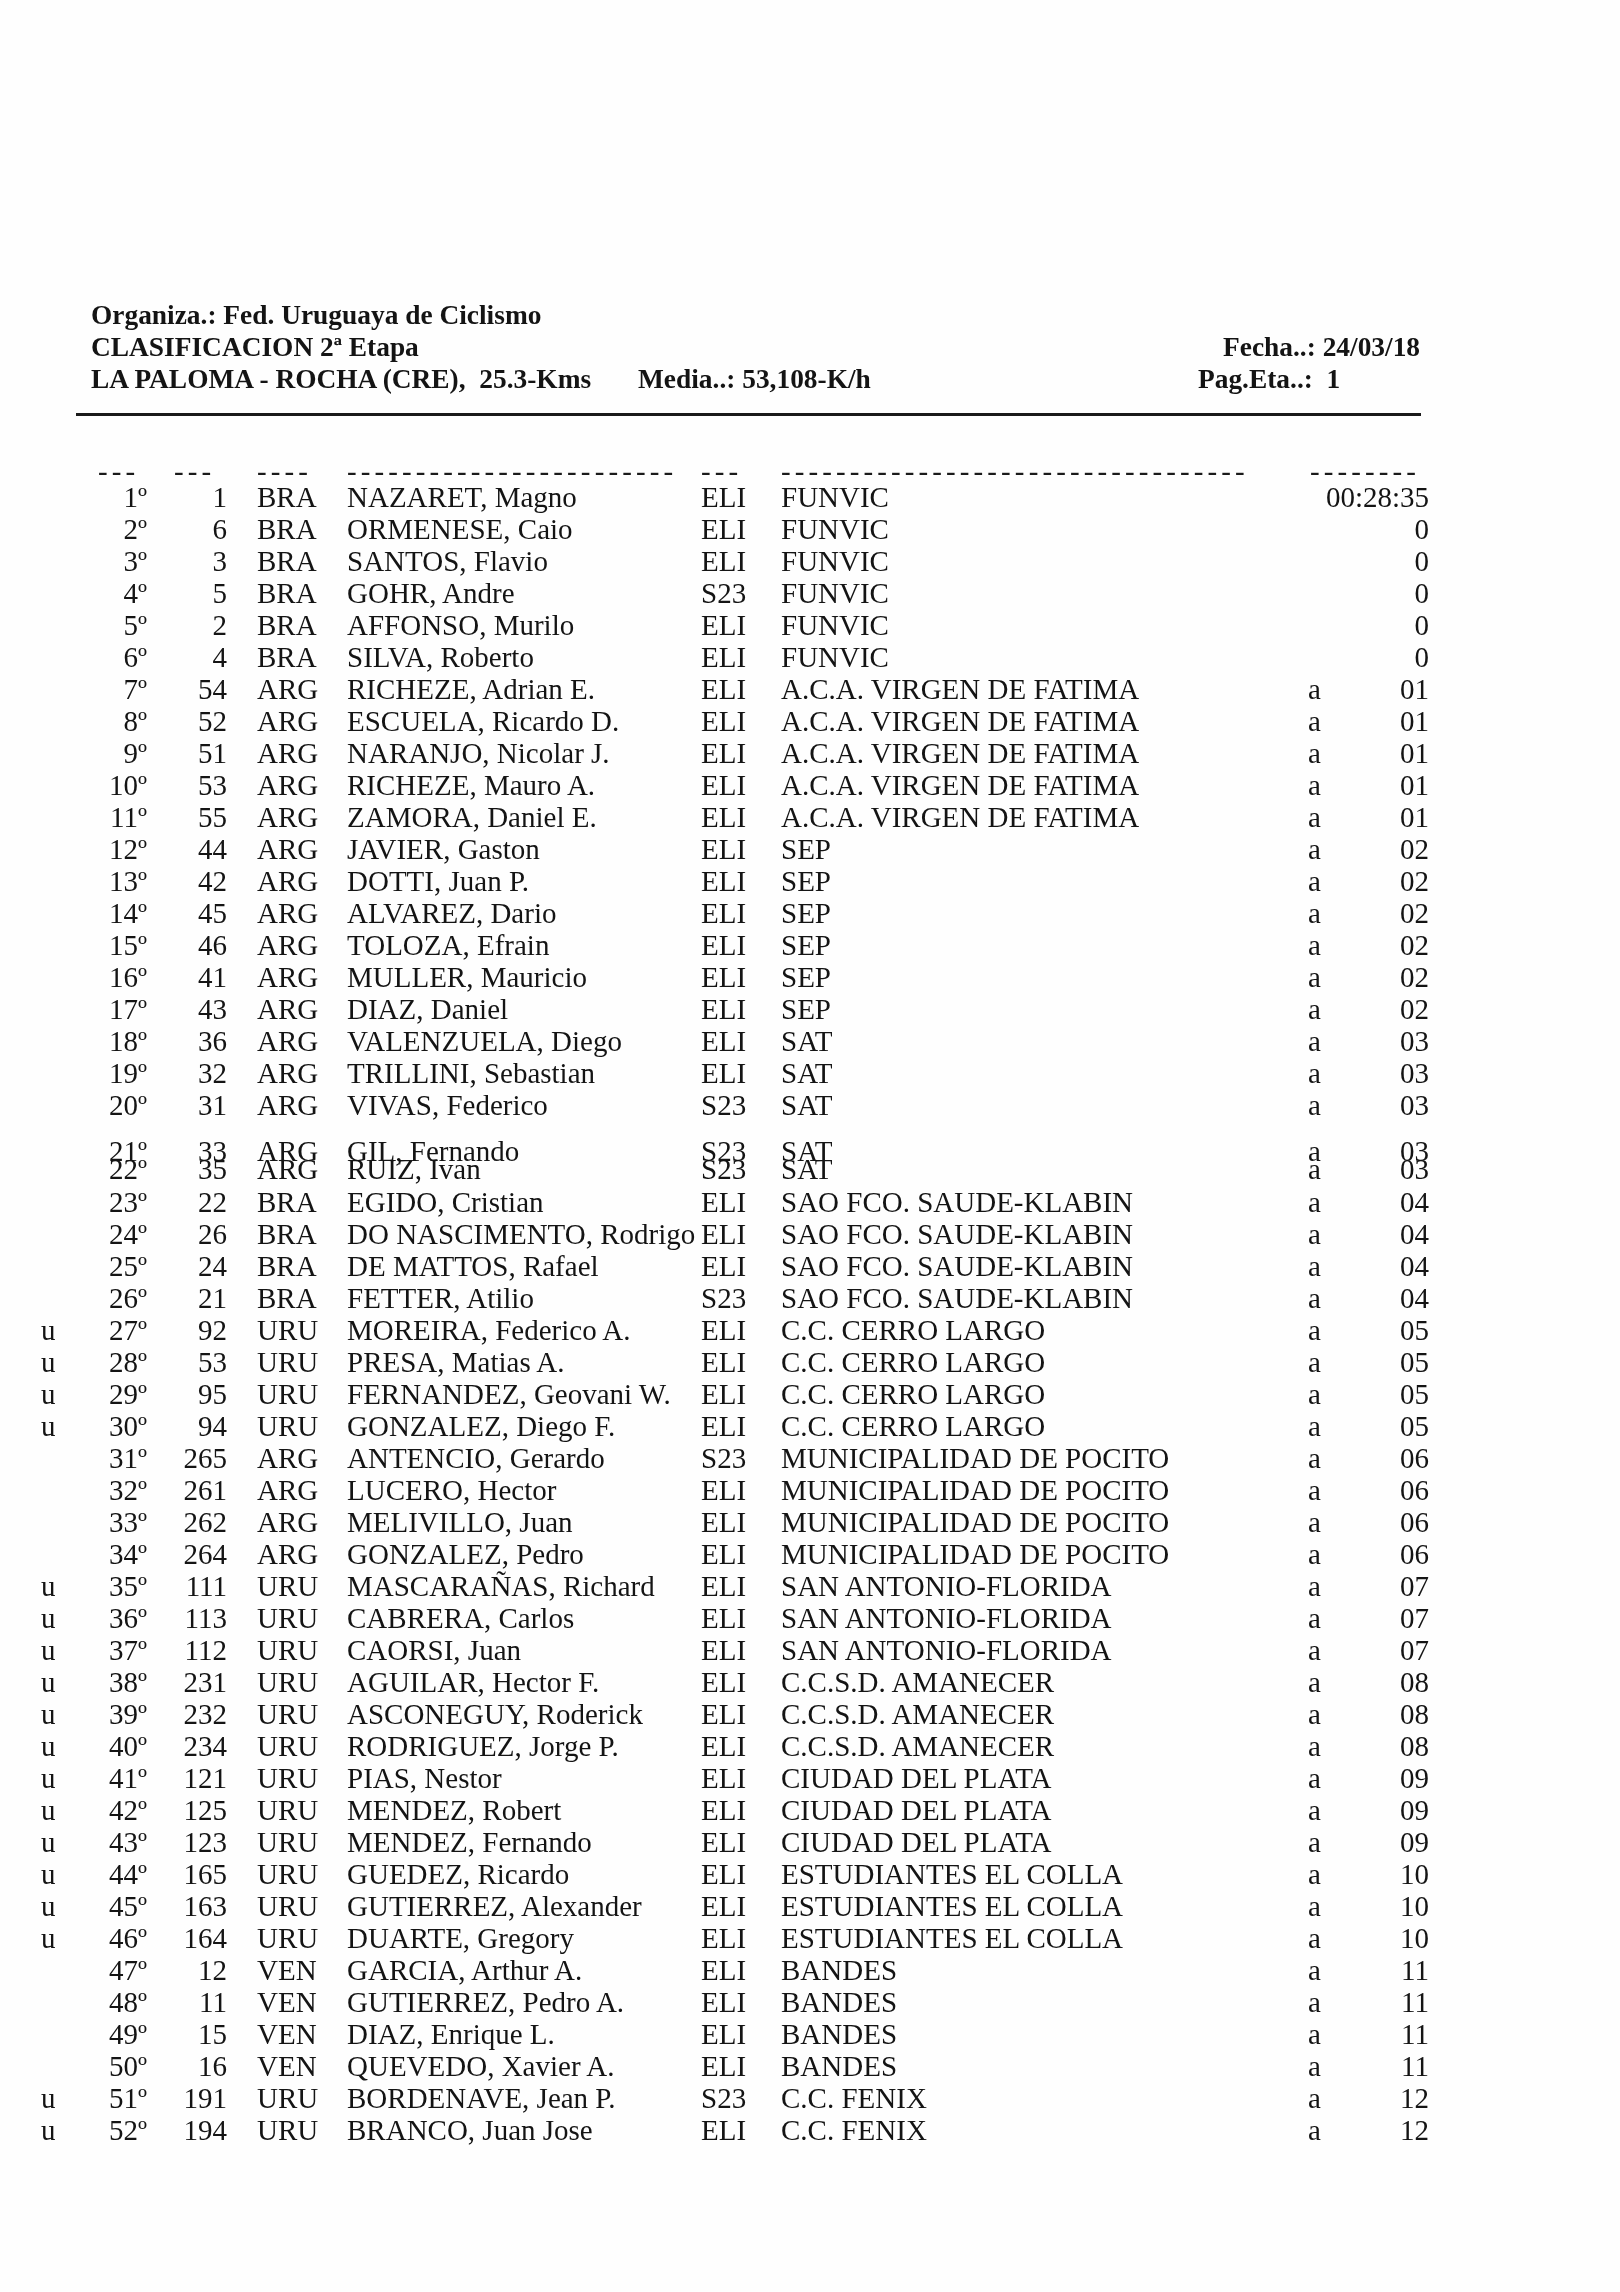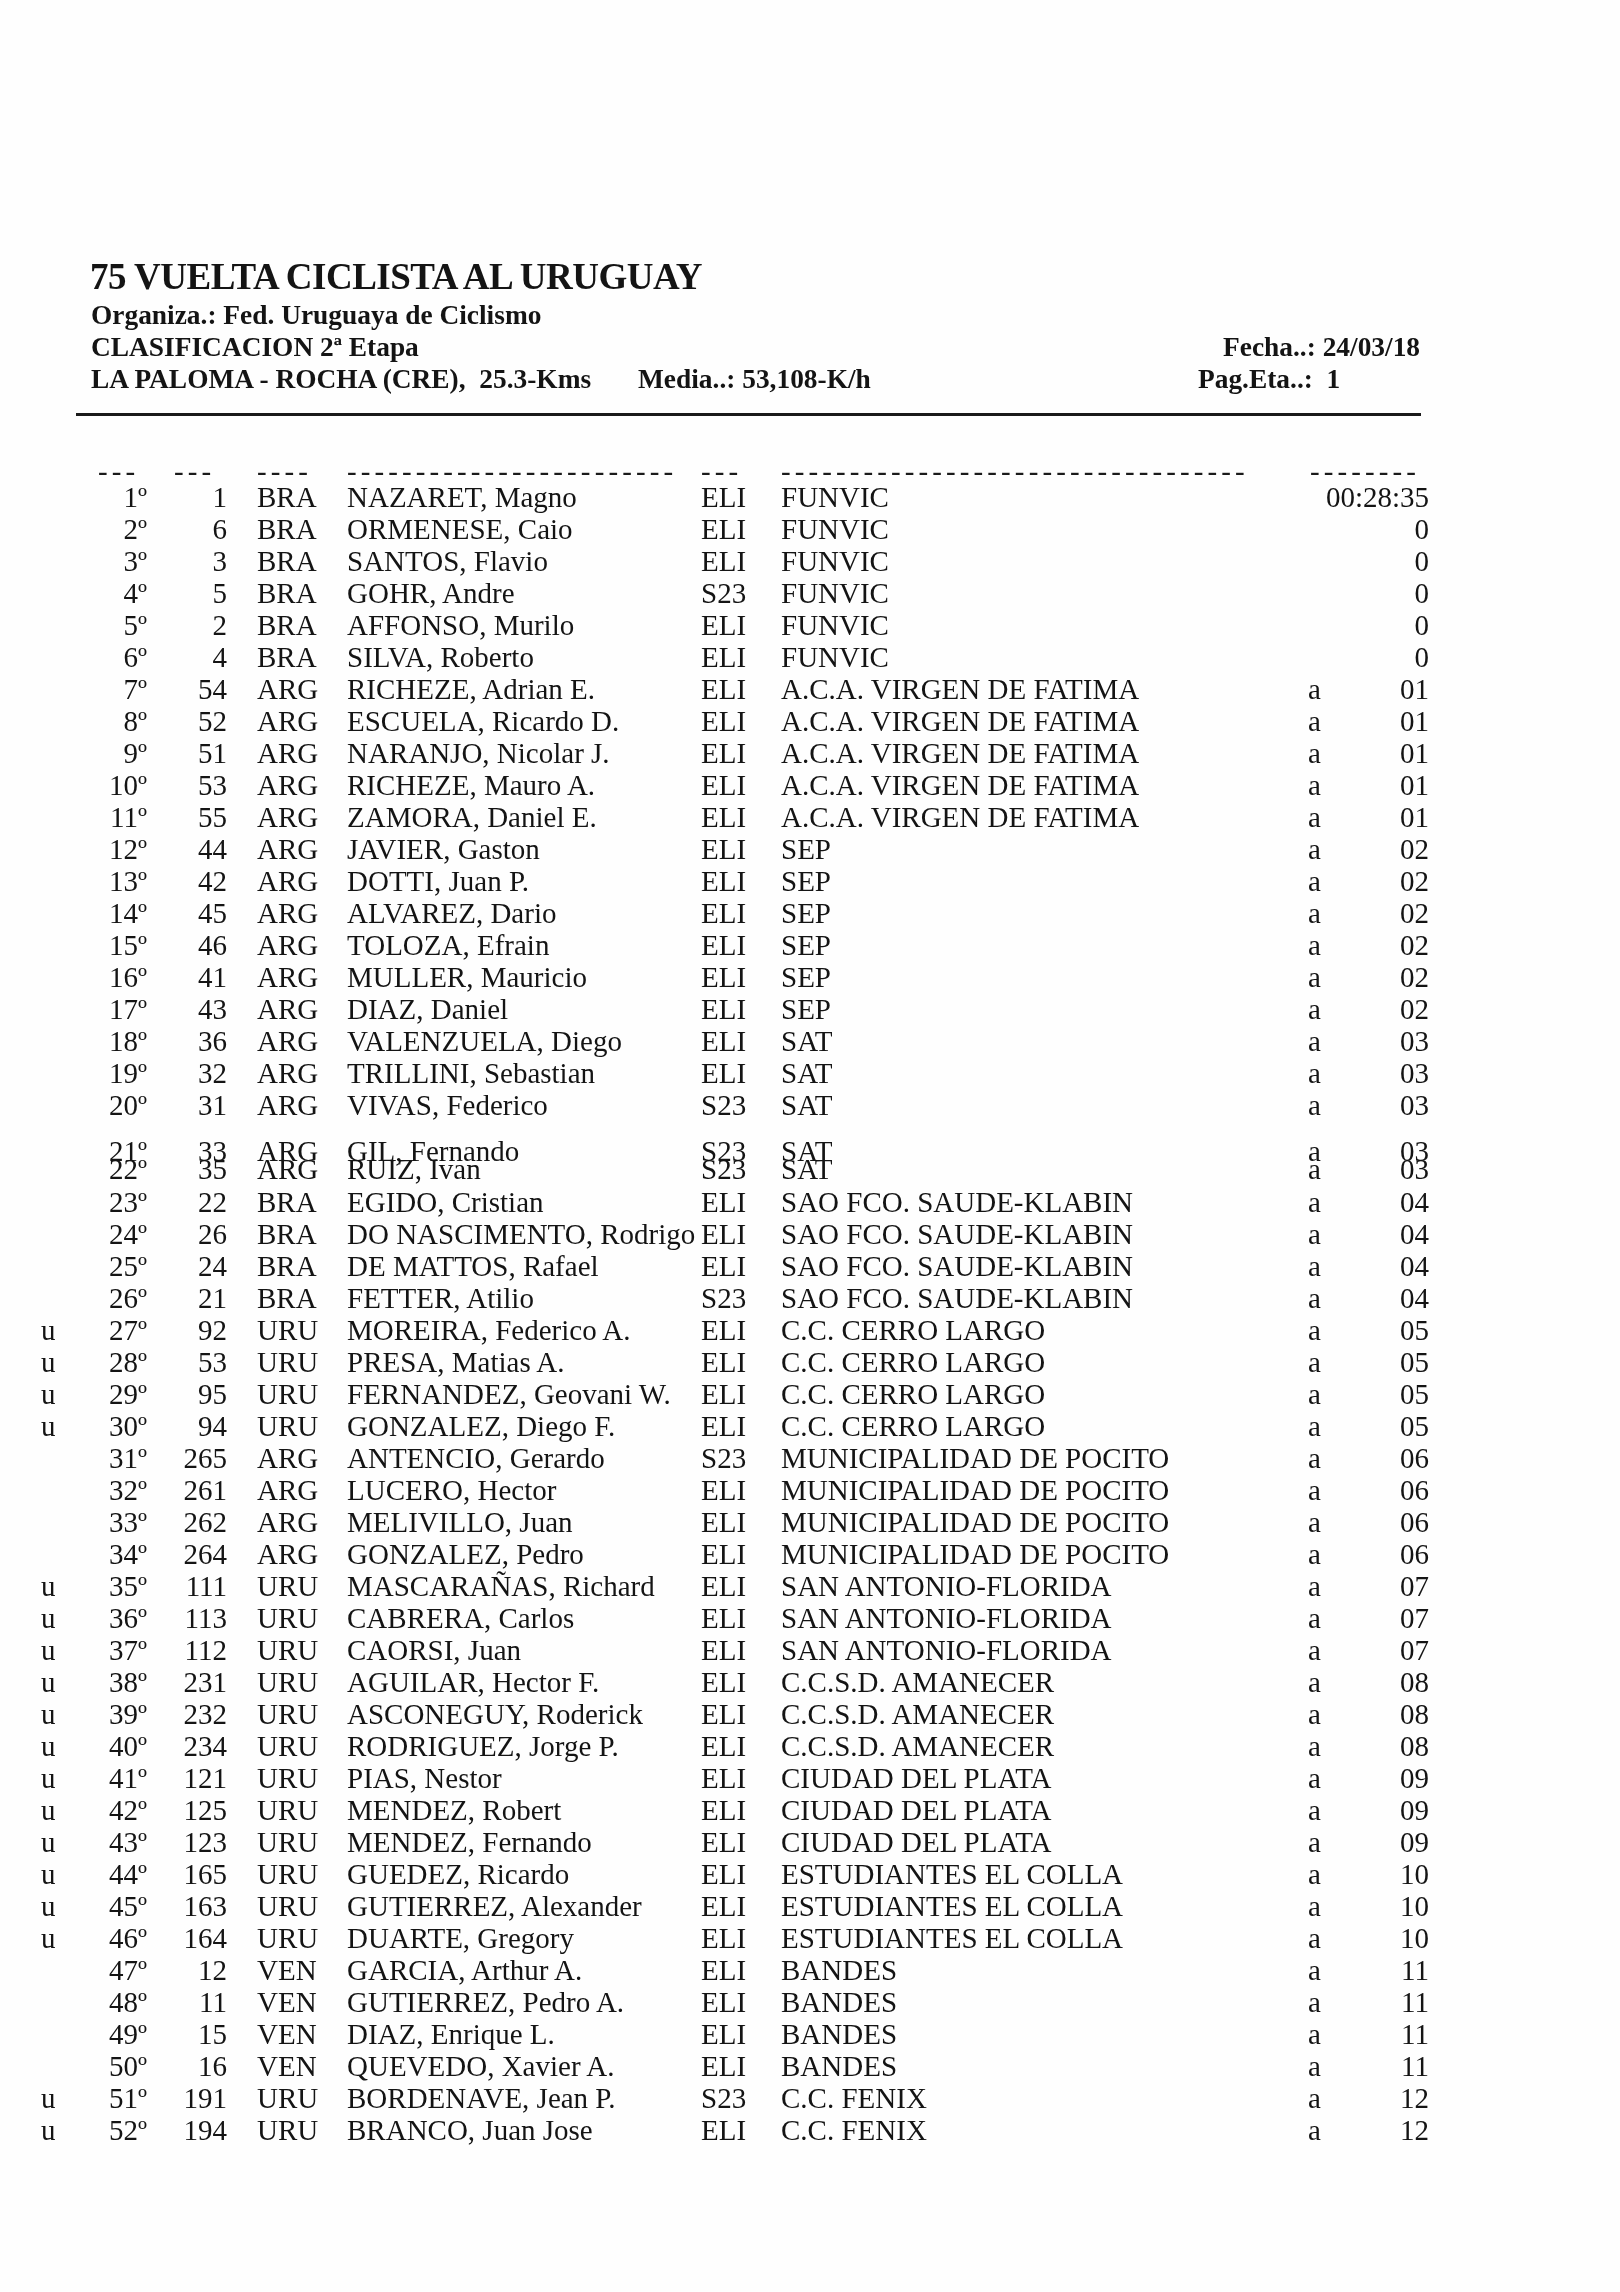--- a/index.html
+++ b/index.html
@@ -44,21 +44,20 @@
   .c-equipo { left:781px; }
   .c-gapa   { left:1308px; }
   .c-time   { left:1304px; width:125px; text-align:right; }
   .c-time.zero { padding-right:43px; }
 </style>
 </head>
 <body>
 
 <div class="page">
 
-  <div class="abs b title-text" style="left:90px; top:255px;">75 VUELTA CICLISTA AL URUGUAY</div>
 
   <div class="abs b hl" style="left:91px; top:300px;">Organiza.: Fed. Uruguaya de Ciclismo</div>
 
   <div class="abs b hl" style="left:91px; top:332px;">CLASIFICACION 2ª Etapa</div>
   <div class="abs b hl" style="left:1223px; top:332px;">Fecha..: 24/03/18</div>
 
   <div class="abs b hl" style="left:91px; top:364px;">LA PALOMA - ROCHA (CRE),  25.3-Kms</div>
   <div class="abs b hl" style="left:638px; top:364px;">Media..: 53,108-K/h</div>
   <div class="abs b hl" style="left:1198px; top:364px;">Pag.Eta..:  1</div>
 

